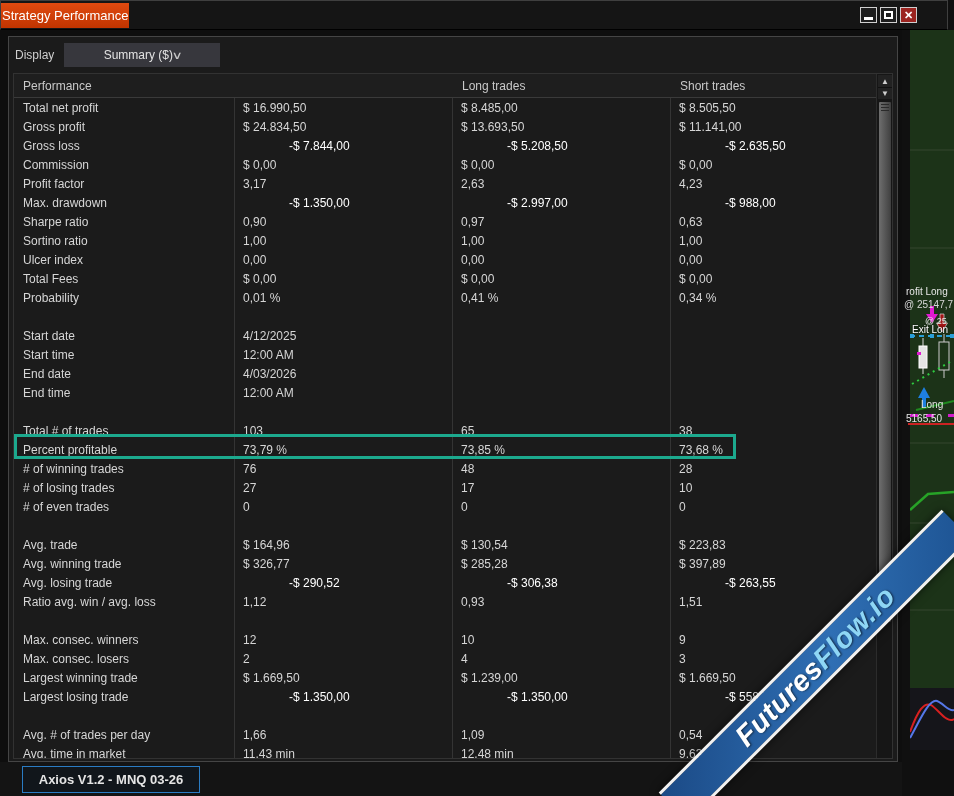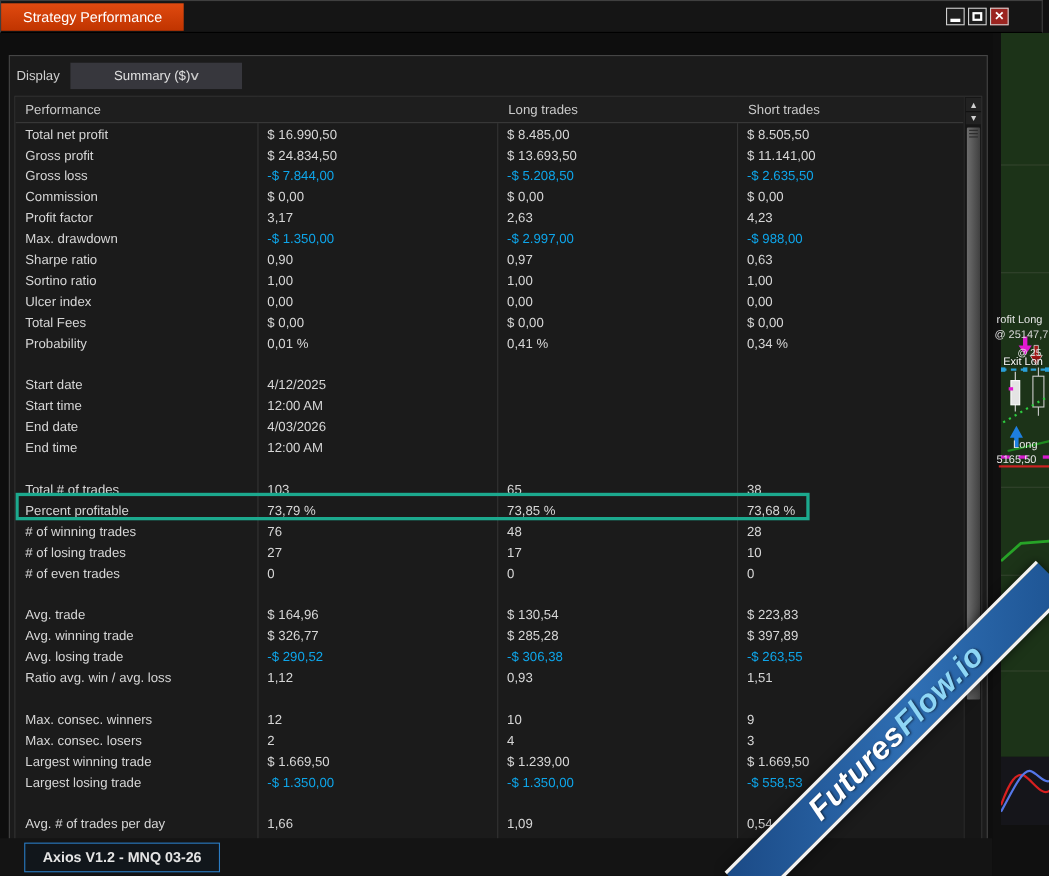--- a/index.html
+++ b/index.html
@@ -20,52 +20,52 @@
     border-top:3px solid #f2f2f2; border-bottom:3px solid #f2f2f2;
     transform:rotate(-45deg); display:flex; align-items:center; justify-content:center;
     z-index:60; box-shadow:0 0 10px rgba(0,0,0,.6); }
   #watermark span { font-size:29px; font-weight:bold; font-style:italic; letter-spacing:.5px;
     text-shadow:1px 1px 2px rgba(0,0,0,.55); }
   .wm-1 { color:#ffffff; } .wm-2 { color:#8ed6f5; }
 
   
   #titlebar { left:0; top:0; width:948px; height:30px; background:#151515;
     border:1px solid #3f3f3f; border-bottom:1px solid #000; z-index:10; }
-  #title-tab { position:absolute; left:0; top:2px; height:25px; padding:0 20px;
+  #title-tab { position:absolute; left:0; top:2px; height:25px; padding:0 1px;
     background:linear-gradient(#e04a10,#c03400); display:flex; align-items:center; }
   #title-tab span { color:#fff; font-size:13px; }
   #win-buttons { position:absolute; right:30px; top:6px; display:flex; gap:3px; }
   .wbtn { width:17px; height:16px; background:#1d1d1d; border:1px solid #cfcfcf;
     display:flex; align-items:center; justify-content:center; cursor:default; }
   .wbtn.close { background:#9b2420; }
   .glyph-min { width:9px; height:3px; background:#fff; margin-top:7px; }
   .glyph-max { width:9px; height:8px; border:2px solid #fff; }
   .glyph-x { color:#fff; font-size:11px; font-weight:bold; line-height:1; }
 
   
-  #win-body { left:8px; top:50px; width:890px; height:726px; background:#1b1b1b;
+  #win-body { left:8px; top:36px; width:890px; height:726px; background:#1b1b1b;
     border:1px solid #454545; z-index:5; }
   #display-row { position:absolute; left:6px; top:6px; height:24px; display:flex; align-items:center; }
   #display-label { color:#cfcfcf; font-size:12px; margin-right:10px; }
   #display-select { width:156px; height:22px; background:#37373d; color:#e2e2e2; font-size:12px;
     display:flex; align-items:center; padding:12px 8px; justify-content:center; cursor:default; }
   #display-select .chev { color:#c8c8c8; font-size:11px; transform:scaleX(1.4); }
 
   
   #tbl { position:absolute; left:4px; top:36px; right:4px; bottom:2px;
     background:#1b1b1b; border:1px solid #323232; overflow:hidden; }
   #thead { position:absolute; left:0; top:0; right:16px; height:24px; background:#1e1e1e;
     border-bottom:1px solid #3a3a3a; }
   .hcell { position:absolute; top:0; height:24px; display:flex; align-items:center;
     color:#c9c9c9; font-size:12px; padding-left:9px; }
   .vsep { position:absolute; top:0; bottom:0; width:1px; background:#343434; }
   #rows { position:absolute; left:0; top:24px; right:16px; }
   .trow { height:19px; display:grid; grid-template-columns:220px 218px 218px 1fr; align-items:center; }
   .tcell { color:#d6d6d6; font-size:12px; padding-left:9px; white-space:nowrap; overflow:hidden; }
-  .tcell.neg { color:#0ea5e9; }
+  .tcell.neg { color:#ffffff;margin-left:46px; }
   #hl-box { position:absolute; left:0; top:360px; width:722px; height:25px;
     border:3px solid #1ca98e; z-index:8; pointer-events:none; }
 
   
   #vscroll { position:absolute; top:0; right:0; bottom:0; width:16px; background:#161616;
     border-left:1px solid #2c2c2c; }
   .sbtn { position:absolute; left:1px; width:14px; height:12px; background:#222;
     color:#cfcfcf; font-size:8px; display:flex; align-items:center; justify-content:center; cursor:default; }
   #sb-up { top:1px; } #sb-down { top:13px; border-top:1px solid #111; }
   #sb-thumb { position:absolute; left:2px; top:28px; width:12px; height:520px;

